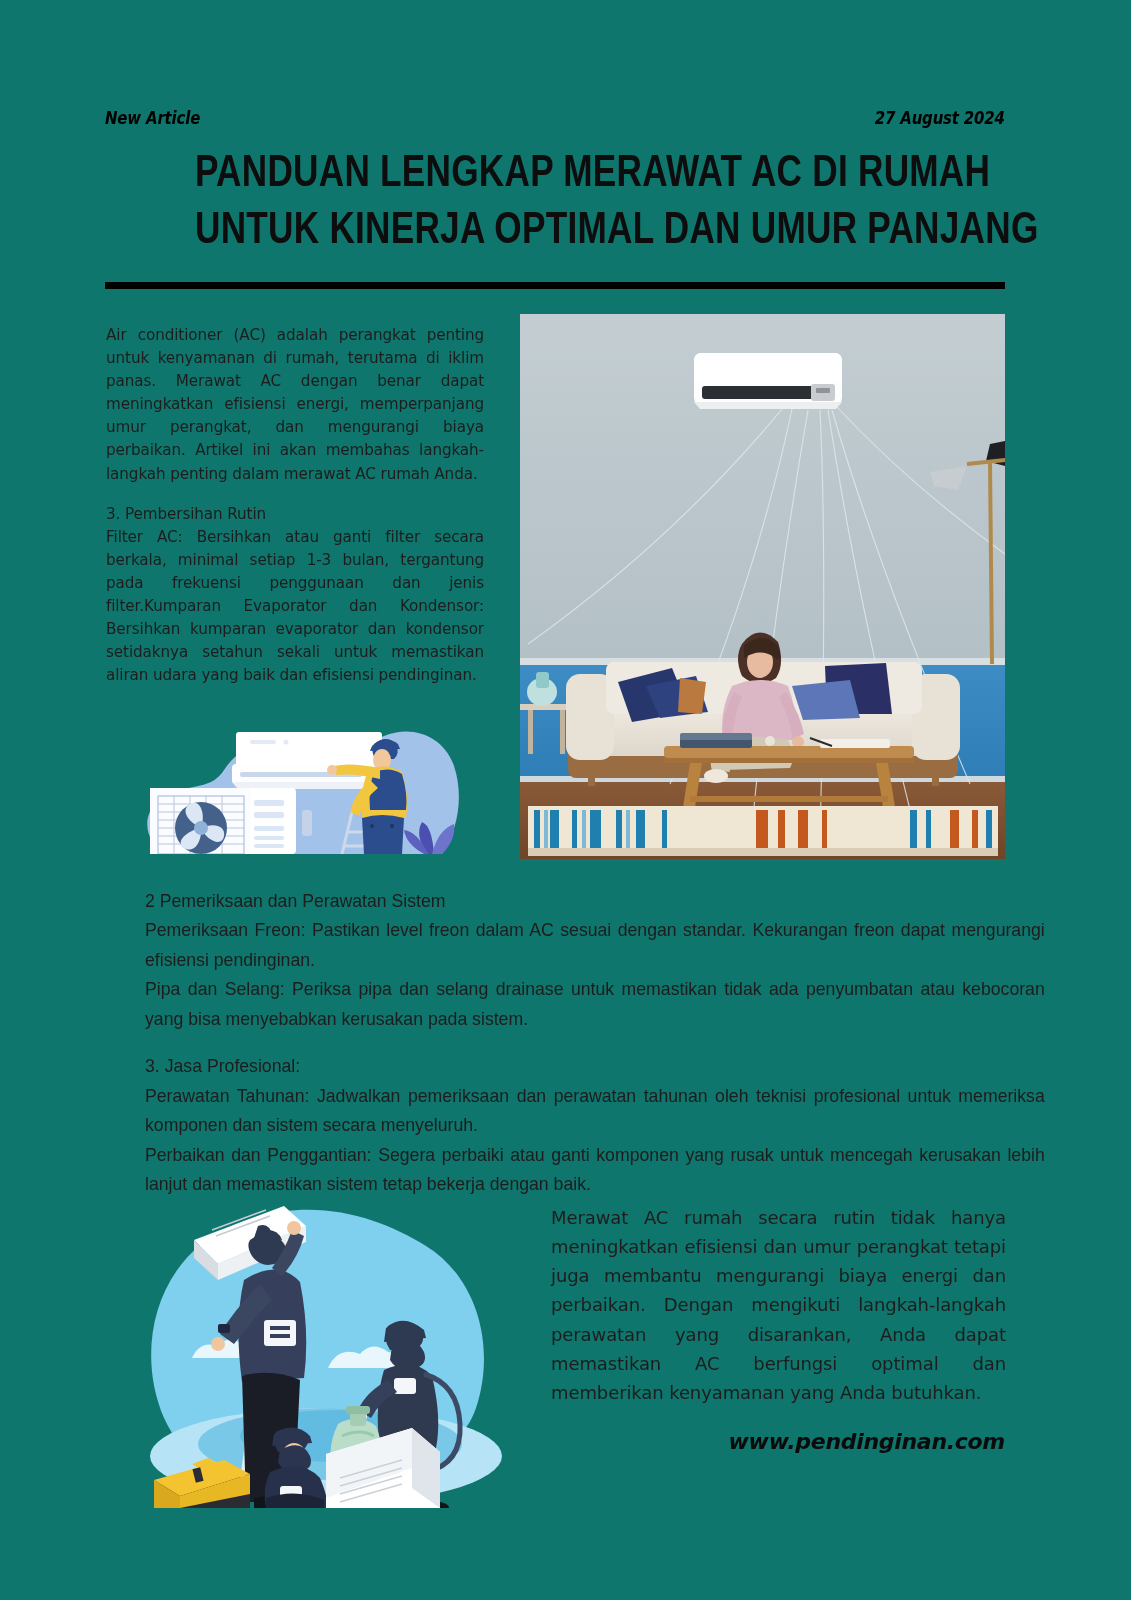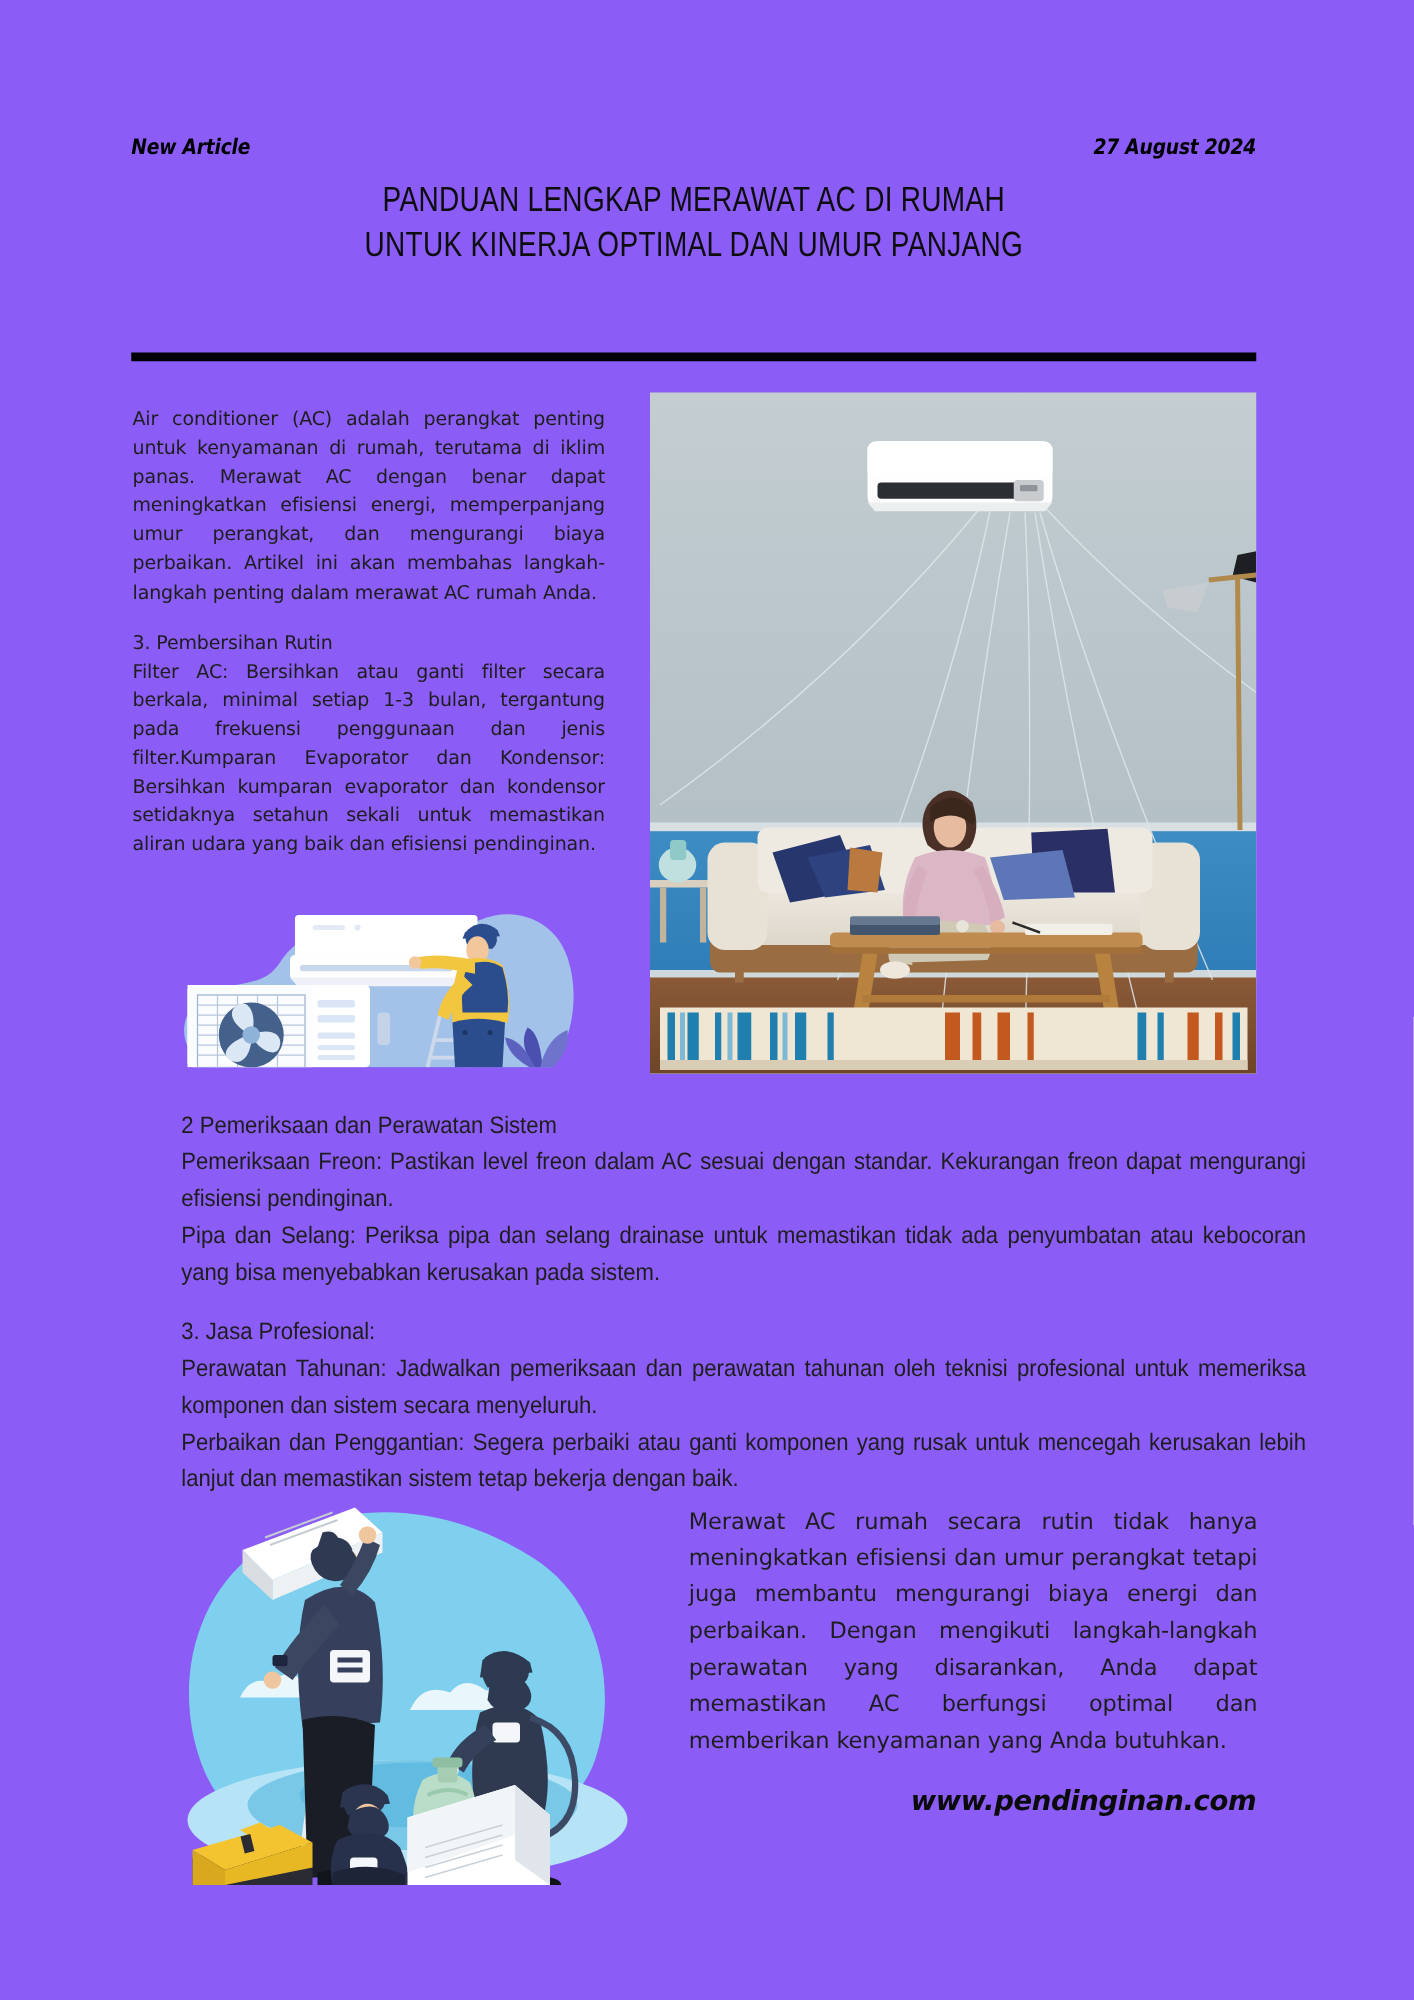--- a/index.html
+++ b/index.html
@@ -8,21 +8,21 @@
     background: #ffffff;
   }
   body {
     font-family: "Liberation Sans", sans-serif;
     color: #1a1a1a;
   }
   .page {
     position: relative;
     width: 1131px;
     height: 1600px;
-    background: #8b5cf6;
+    background: #0f766e;
     overflow: hidden;
     box-sizing: border-box;
   }
 
   
   .masthead {
     position: absolute;
     left: 105px;
     top: 108px;
     width: 900px;
@@ -43,22 +43,22 @@
   }
   .masthead-date { transform-origin: right center; }
 
   .headline {
     position: absolute;
     left: 105px;
     top: 142px;
     width: 900px;
     text-align: center;
     font-family: "Liberation Sans", sans-serif;
-    font-weight: 400;
-    font-size: 28px;
+    font-weight: 700;
+    font-size: 44px;
     line-height: 1.30;
     letter-spacing: 0.3px;
     color: #0d0d0d;
   }
   .headline .hl-line {
     display: block;
     transform: scaleX(0.80);
     transform-origin: center center;
     white-space: nowrap;
   }

